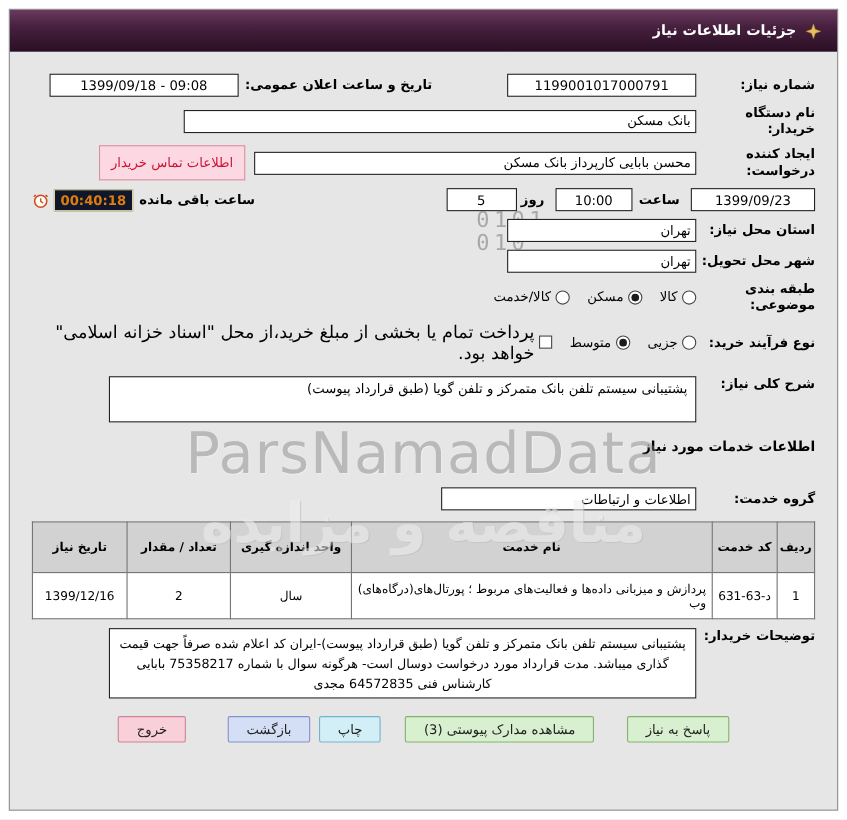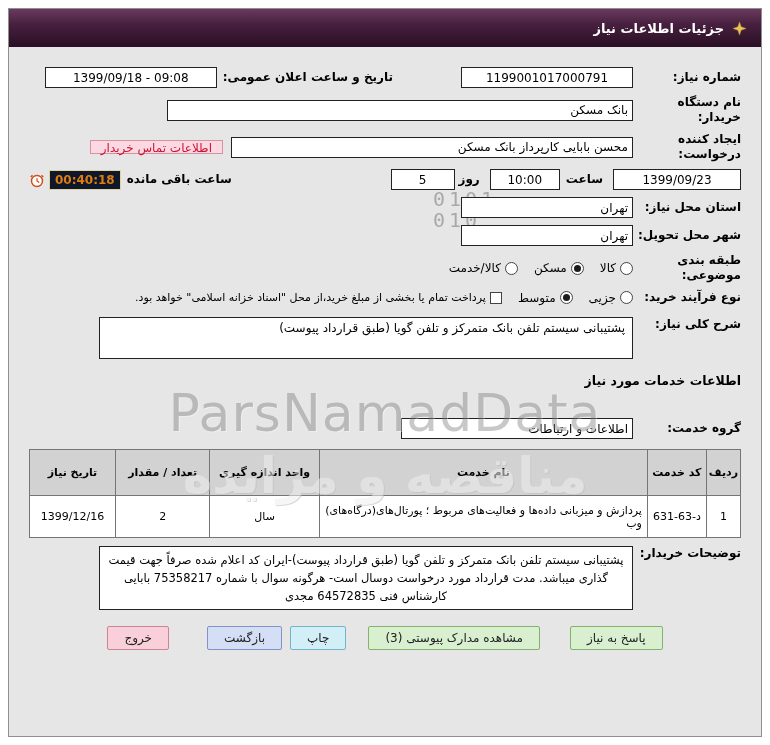--- a/index.html
+++ b/index.html
@@ -42,43 +42,43 @@
   .form { position:relative; z-index:2; padding:20px 20px 0; font-size:12px; color:#000; }
   .row { display:flex; align-items:center; margin-bottom:7px; }
   .row.top { align-items:flex-start; }
   .lbl { font-weight:bold; line-height:1.25; }
   .lblcol { width:108px; flex:none; }
   .inp {
     background:#fff; border:1px solid #222; height:21px; flex:none;
     font:12px "DejaVu Sans", sans-serif; padding:0 4px; color:#000;
   }
   .center { text-align:center; }
-  .w170{width:172px} .w128{width:128px} .w70{width:70px} .w64{width:64px}
+  .w170{width:172px} .w128{width:113px} .w70{width:70px} .w64{width:64px}
   .w466{width:466px} .w402{width:402px} .w232{width:232px}
   .gap68{margin-right:68px} .gap6{margin-right:6px} .gap10{margin-right:10px} .gap4{margin-right:4px}
   .push{margin-right:auto}
 
   .btn-contact {
-    background:#fcd9e2; border:1px solid #d691a3; color:#cc1436; height:14px;
+    background:#fcd9e2; border:1px solid #d691a3; color:#cc1436; height:32px;
     font:12px "DejaVu Sans", sans-serif; padding:0 10px; margin-right:8px; cursor:pointer; flex:none;
   }
   .cd {
     background:#0f172a; border:1px solid #e0d49c; color:#e07d10; font-weight:bold;
     padding:2px 5px; font-size:12px; margin-right:6px; direction:ltr;
   }
   .clock { display:inline-flex; margin-right:4px; }
 
   .radio {
     width:13px; height:13px; border:1px solid #444; border-radius:50%; background:#fff;
     display:inline-block; position:relative; flex:none; cursor:pointer;
   }
   .radio.checked::after { content:""; position:absolute; inset:2px; background:#1c1c1c; border-radius:50%; }
   .chk { width:12px; height:12px; border:1px solid #444; background:#fff; display:inline-block; flex:none; cursor:pointer; }
   .opt { display:flex; align-items:center; gap:4px; margin-left:16px; }
-  .opt-small { font-size:11px; }
+  .opt-small { font-size:16px; }
 
   .bigbox { background:#fff; border:1px solid #222; margin-left:70px; flex:1; }
   .descbox { height:42px; padding:3px 7px; text-align:right; font-size:12px; }
   .notesbox { height:64px; padding:5px 8px; text-align:center; font-size:11.5px; line-height:1.55; }
 
   .section-title { font-weight:bold; font-size:12.5px; margin:14px 0 10px; }
   .mt30 { margin-top:30px; }
 
   table.svc { width:100%; border-collapse:collapse; margin-top:10px; font-size:11px; position:relative; z-index:2; }
   .svc th { background:#d3d2d2; border:1px solid #757575; font-weight:bold; padding:16px 2px; }

